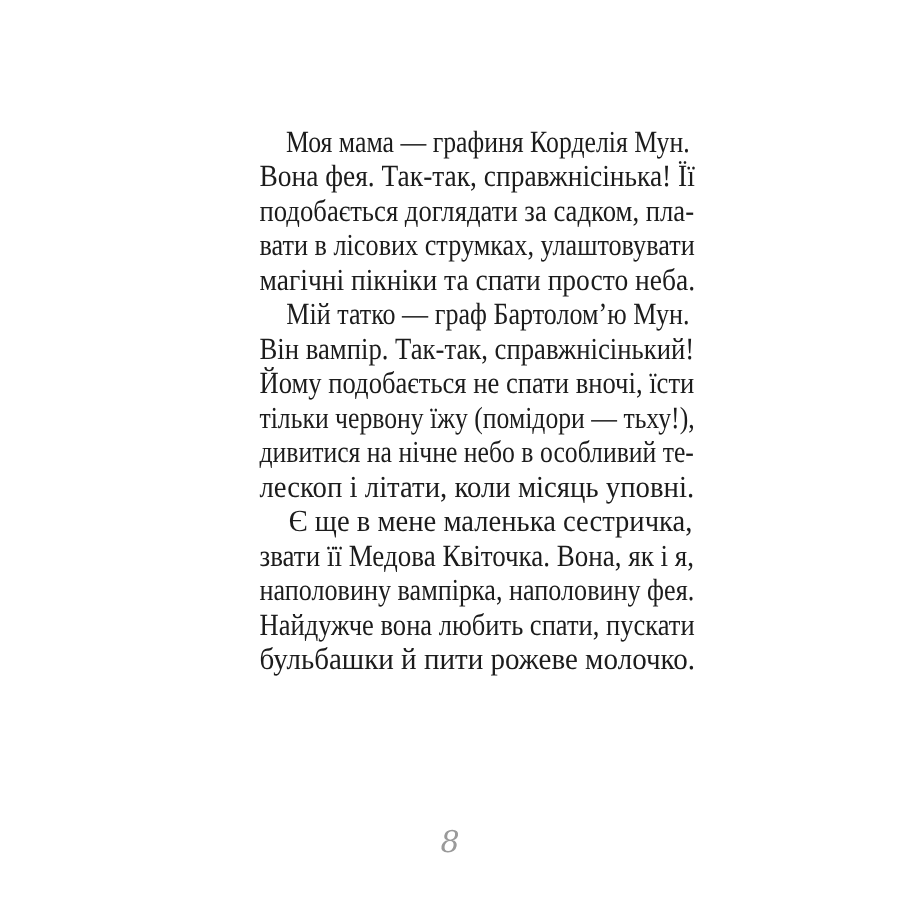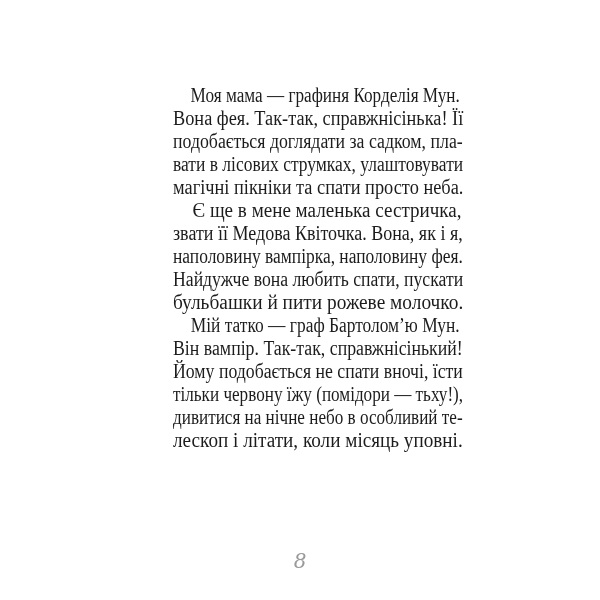--- a/index.html
+++ b/index.html
@@ -65,32 +65,32 @@
 
     <div>
       <span class="line indent" style="display: block; width: 342px; transform: scaleX(0.838006); text-align-last: left;">Моя мама — графиня Корделія Мун.</span>
       <span class="line" style="display: block; width: 325px; transform: scaleX(0.892308); text-align-last: left;">Вона фея. Так-так, справжнісінька! Її</span>
       <span class="line" style="display: block; width: 334px; transform: scaleX(0.868263); text-align-last: left;">подобається доглядати за садком, пла-</span>
       <span class="line" style="display: block; width: 340px; transform: scaleX(0.852941); text-align-last: left;">вати в лісових струмках, улаштовувати</span>
       <span class="line last" style="display: block; width: auto; transform: scaleX(0.895062);">магічні пікніки та спати просто неба.</span>
     </div>
 
     <div>
-      <span class="line indent" style="display: block; width: 310px; transform: scaleX(0.930796); text-align-last: left;">Є ще в мене маленька сестричка,</span>
-      <span class="line" style="display: block; width: 330px; transform: scaleX(0.878788); text-align-last: left;">звати її Медова Квіточка. Вона, як і я,</span>
-      <span class="line" style="display: block; width: 341px; transform: scaleX(0.85044); text-align-last: left;">наполовину вампірка, наполовину фея.</span>
-      <span class="line" style="display: block; width: 336px; transform: scaleX(0.863095); text-align-last: left;">Найдужче вона любить спати, пускати</span>
-      <span class="line last" style="display: block; width: auto; transform: scaleX(0.944625);">бульбашки й пити рожеве молочко.</span>
-    </div>
-
-    <div>
       <span class="line indent" style="display: block; width: 338px; transform: scaleX(0.84858); text-align-last: left;">Мій татко — граф Бартоломʼю Мун.</span>
       <span class="line" style="display: block; width: 334px; transform: scaleX(0.868263); text-align-last: left;">Він вампір. Так-так, справжнісінький!</span>
       <span class="line" style="display: block; width: 335px; transform: scaleX(0.865672); text-align-last: left;">Йому подобається не спати вночі, їсти</span>
       <span class="line" style="display: block; width: 347px; transform: scaleX(0.835735); text-align-last: left;">тільки червону їжу (помідори — тьху!),</span>
       <span class="line" style="display: block; width: 347px; transform: scaleX(0.835735); text-align-last: left;">дивитися на нічне небо в особливий те-</span>
       <span class="line last" style="display: block; width: auto; transform: scaleX(0.935484);">лескоп і літати, коли місяць уповні.</span>
     </div>
 
+    <div>
+      <span class="line indent" style="display: block; width: 310px; transform: scaleX(0.930796); text-align-last: left;">Є ще в мене маленька сестричка,</span>
+      <span class="line" style="display: block; width: 330px; transform: scaleX(0.878788); text-align-last: left;">звати її Медова Квіточка. Вона, як і я,</span>
+      <span class="line" style="display: block; width: 341px; transform: scaleX(0.85044); text-align-last: left;">наполовину вампірка, наполовину фея.</span>
+      <span class="line" style="display: block; width: 336px; transform: scaleX(0.863095); text-align-last: left;">Найдужче вона любить спати, пускати</span>
+      <span class="line last" style="display: block; width: auto; transform: scaleX(0.944625);">бульбашки й пити рожеве молочко.</span>
+    </div>
+
   </div>
 
   <div class="page-number">8</div>
 </div>
 
 </body></html>

